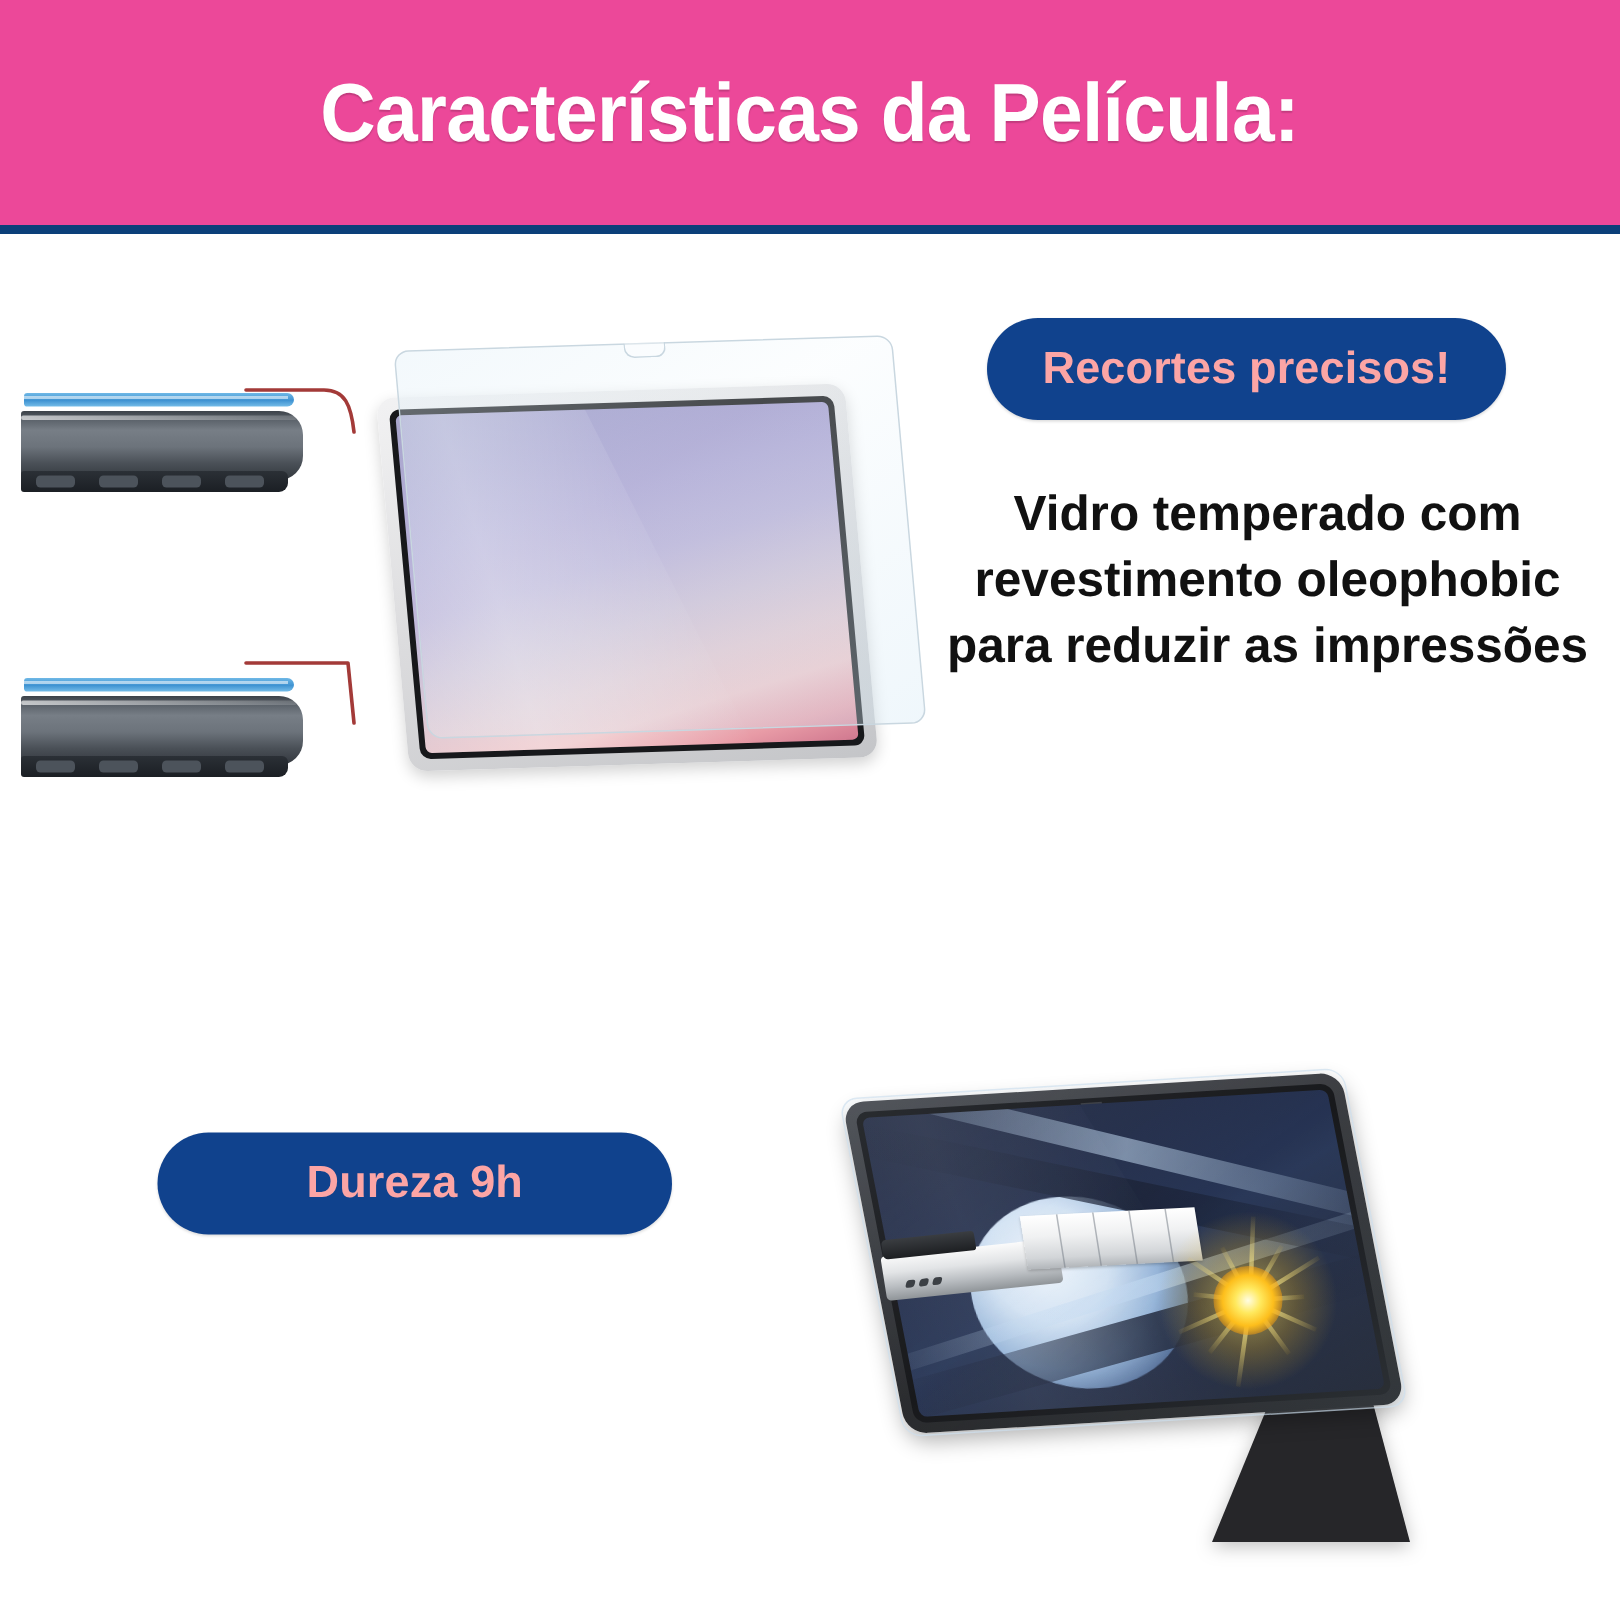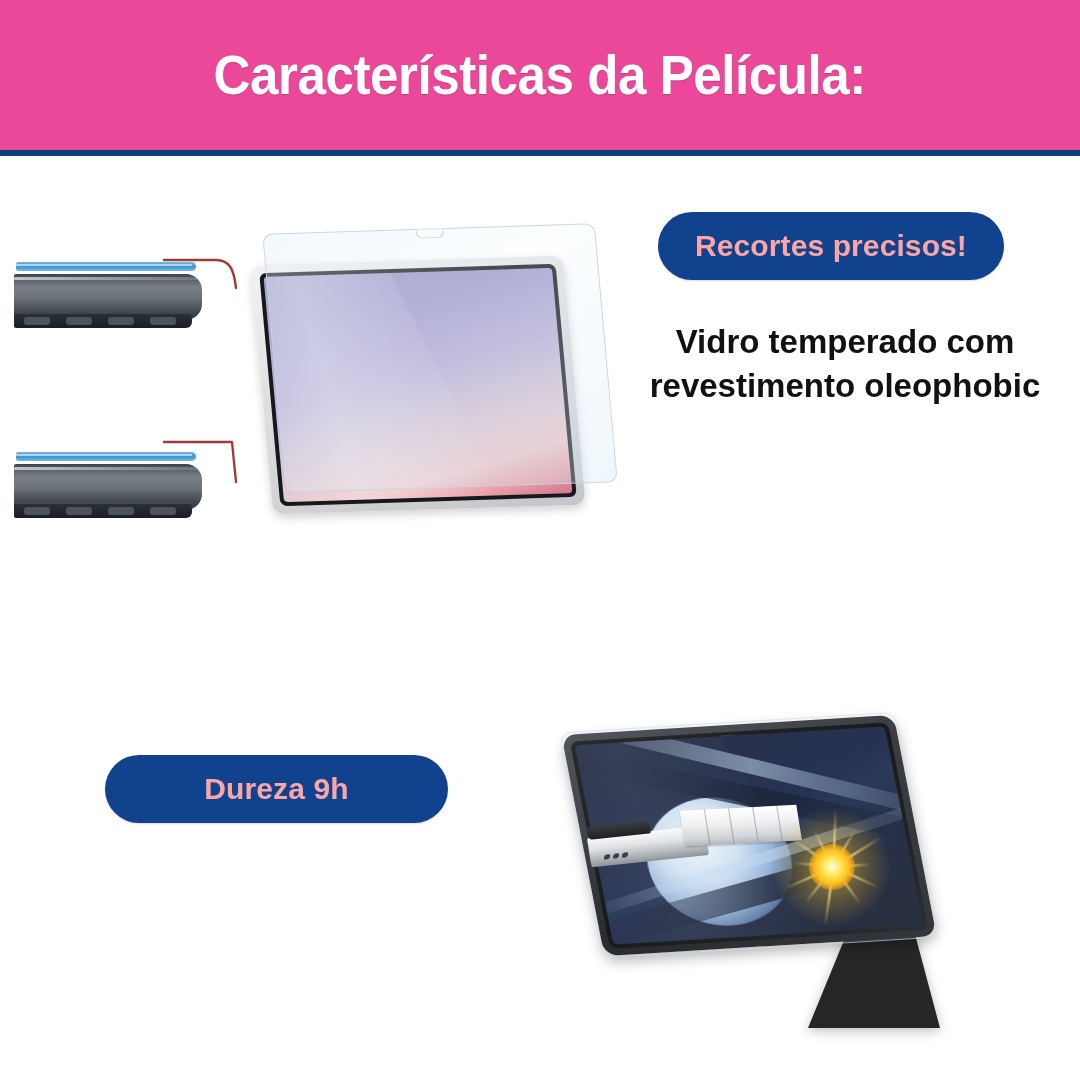--- a/index.html
+++ b/index.html
@@ -393,20 +393,21 @@
       <div class="protector-notch"></div>
     </div>
   </div>
 
   <div class="pill" style="left:658px; top:212px; width:346px; height:68px;">
     <span class="pill-label">Recortes precisos!</span>
   </div>
   <div class="copy" style="left:615px; top:300px; width:460px;margin-top:20px;">
     <div>Vidro temperado com</div>
     <div>revestimento oleophobic</div>
+    <div>para reduzir as impressões</div>
   </div>
 
   <div class="pill" style="left:105px; top:755px; width:343px; height:68px;">
     <span class="pill-label">Dureza 9h</span>
   </div>
 
   <div class="tablet-bot" style="left:570px; top:715px; width:450px; height:330px;">
 
     <div class="kickstand"></div>
 

